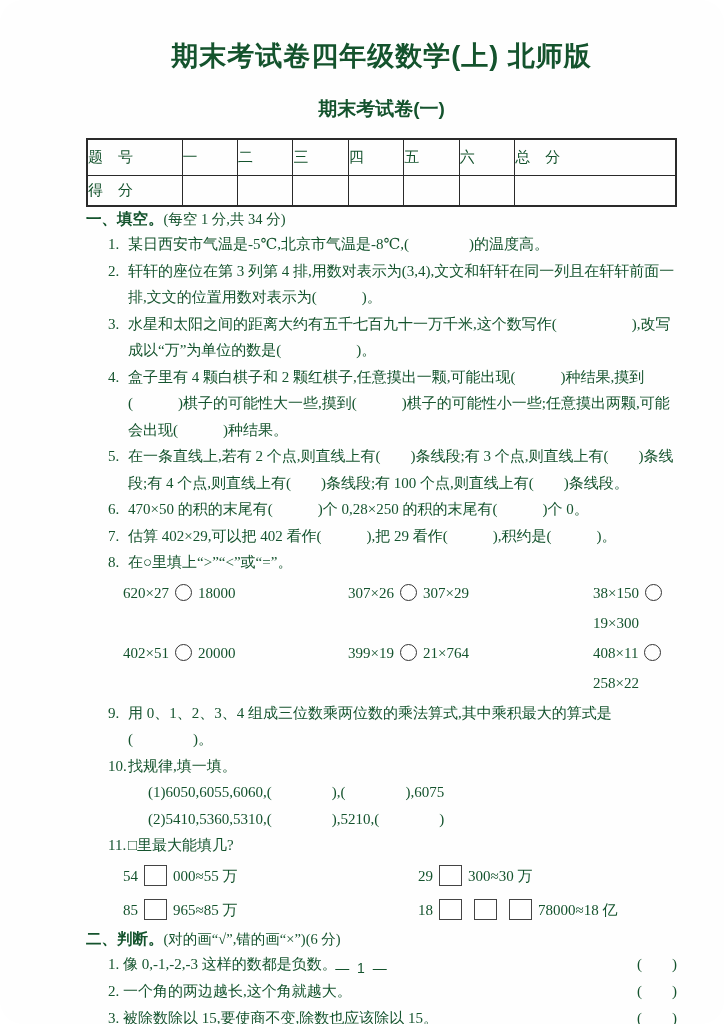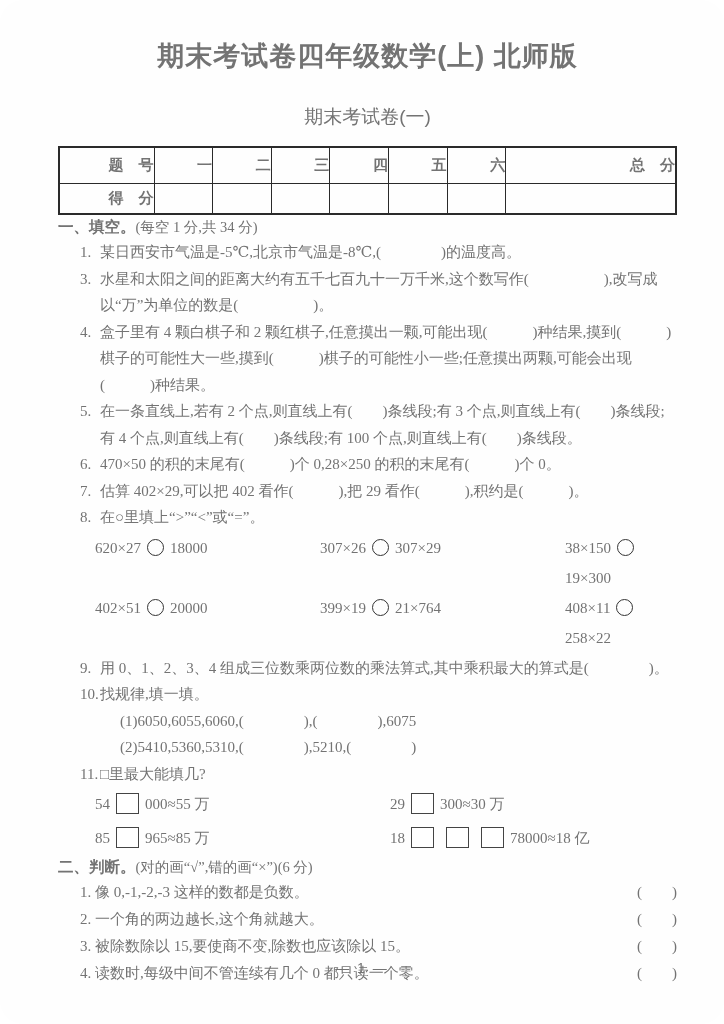--- a/index.html
+++ b/index.html
@@ -2,49 +2,49 @@
 <html><head>
 <meta charset="utf-8">
 <style>
   * { margin: 0; padding: 0; box-sizing: border-box; }
   html, body { background: #ffffff; }
   .page {
     position: relative;
     width: 724px; height: 1024px;
     margin: 0 auto;
     background: #fefefe;
-    color: #737373;
+    color: #14532d;
     font-family: "Liberation Serif", "DejaVu Serif", serif;
-    padding: 28px 47px 0 58px;
+    padding: 28px 47px 0 86px;
     overflow: hidden;
     border-radius: 23px;
   }
   .title {
     text-align: center;
     font-family: "Liberation Sans", "DejaVu Sans", sans-serif;
     font-size: 27px; font-weight: 700; letter-spacing: 1px;
     margin-top: 10px;
   }
   .subtitle {
     text-align: center;
     font-family: "Liberation Sans", "DejaVu Sans", sans-serif;
-    font-size: 19px; font-weight: 400;
-    margin-top: 30px;
+    font-size: 19px; font-weight: 700;
+    margin-top: 22px;
   }
   table.score {
     width: 100%;
     border-collapse: collapse;
     margin-top: 16px;
     border: 2px solid #2a2a2a;
     font-size: 15px;
   }
   table.score td {
     border: 1px solid #2a2a2a;
-    text-align: right;
-    font-weight: 700;
+    text-align: left;
+    font-weight: 400;
     height: 36px;
   }
   table.score tr + tr td { height: 31px; }
   table.score td.lbl { width: 95px; }
   .sec-head { font-size: 15.5px; line-height: 24px; }
   .sec-head .h {
     font-family: "Liberation Sans", "DejaVu Sans", sans-serif;
     font-weight: 700;
   }
   .sec-head .n { font-size: 14.5px; }
@@ -135,20 +135,21 @@
       <td></td>
     </tr>
   </tbody>
     </table>
 
   <div class="sec-head">
     <span class="h">一、填空。</span><span class="n">(每空 1 分,共 34 分)</span>
   </div>
 
   <div class="q"><span class="no">1.</span><span>某日西安市气温是-5℃,北京市气温是-8℃,(　　　　)的温度高。</span></div>
+  <div class="q"><span class="no">2.</span><span>轩轩的座位在第 3 列第 4 排,用数对表示为(3,4),文文和轩轩在同一列且在轩轩前面一排,文文的位置用数对表示为(　　　)。</span></div>
   <div class="q"><span class="no">3.</span><span>水星和太阳之间的距离大约有五千七百九十一万千米,这个数写作(　　　　　),改写成以“万”为单位的数是(　　　　　)。</span></div>
   <div class="q"><span class="no">4.</span><span>盒子里有 4 颗白棋子和 2 颗红棋子,任意摸出一颗,可能出现(　　　)种结果,摸到(　　　)棋子的可能性大一些,摸到(　　　)棋子的可能性小一些;任意摸出两颗,可能会出现(　　　)种结果。</span></div>
   <div class="q"><span class="no">5.</span><span>在一条直线上,若有 2 个点,则直线上有(　　)条线段;有 3 个点,则直线上有(　　)条线段;有 4 个点,则直线上有(　　)条线段;有 100 个点,则直线上有(　　)条线段。</span></div>
   <div class="q"><span class="no">6.</span><span>470×50 的积的末尾有(　　　)个 0,28×250 的积的末尾有(　　　)个 0。</span></div>
   <div class="q"><span class="no">7.</span><span>估算 402×29,可以把 402 看作(　　　),把 29 看作(　　　),积约是(　　　)。</span></div>
   <div class="q"><span class="no">8.</span><span>在○里填上“&gt;”“&lt;”或“=”。</span></div>
 
   <div class="cmp-grid">
     <div class="cmp-row">
       <div><span>620×27</span><span class="circle"></span><span>18000</span></div>

